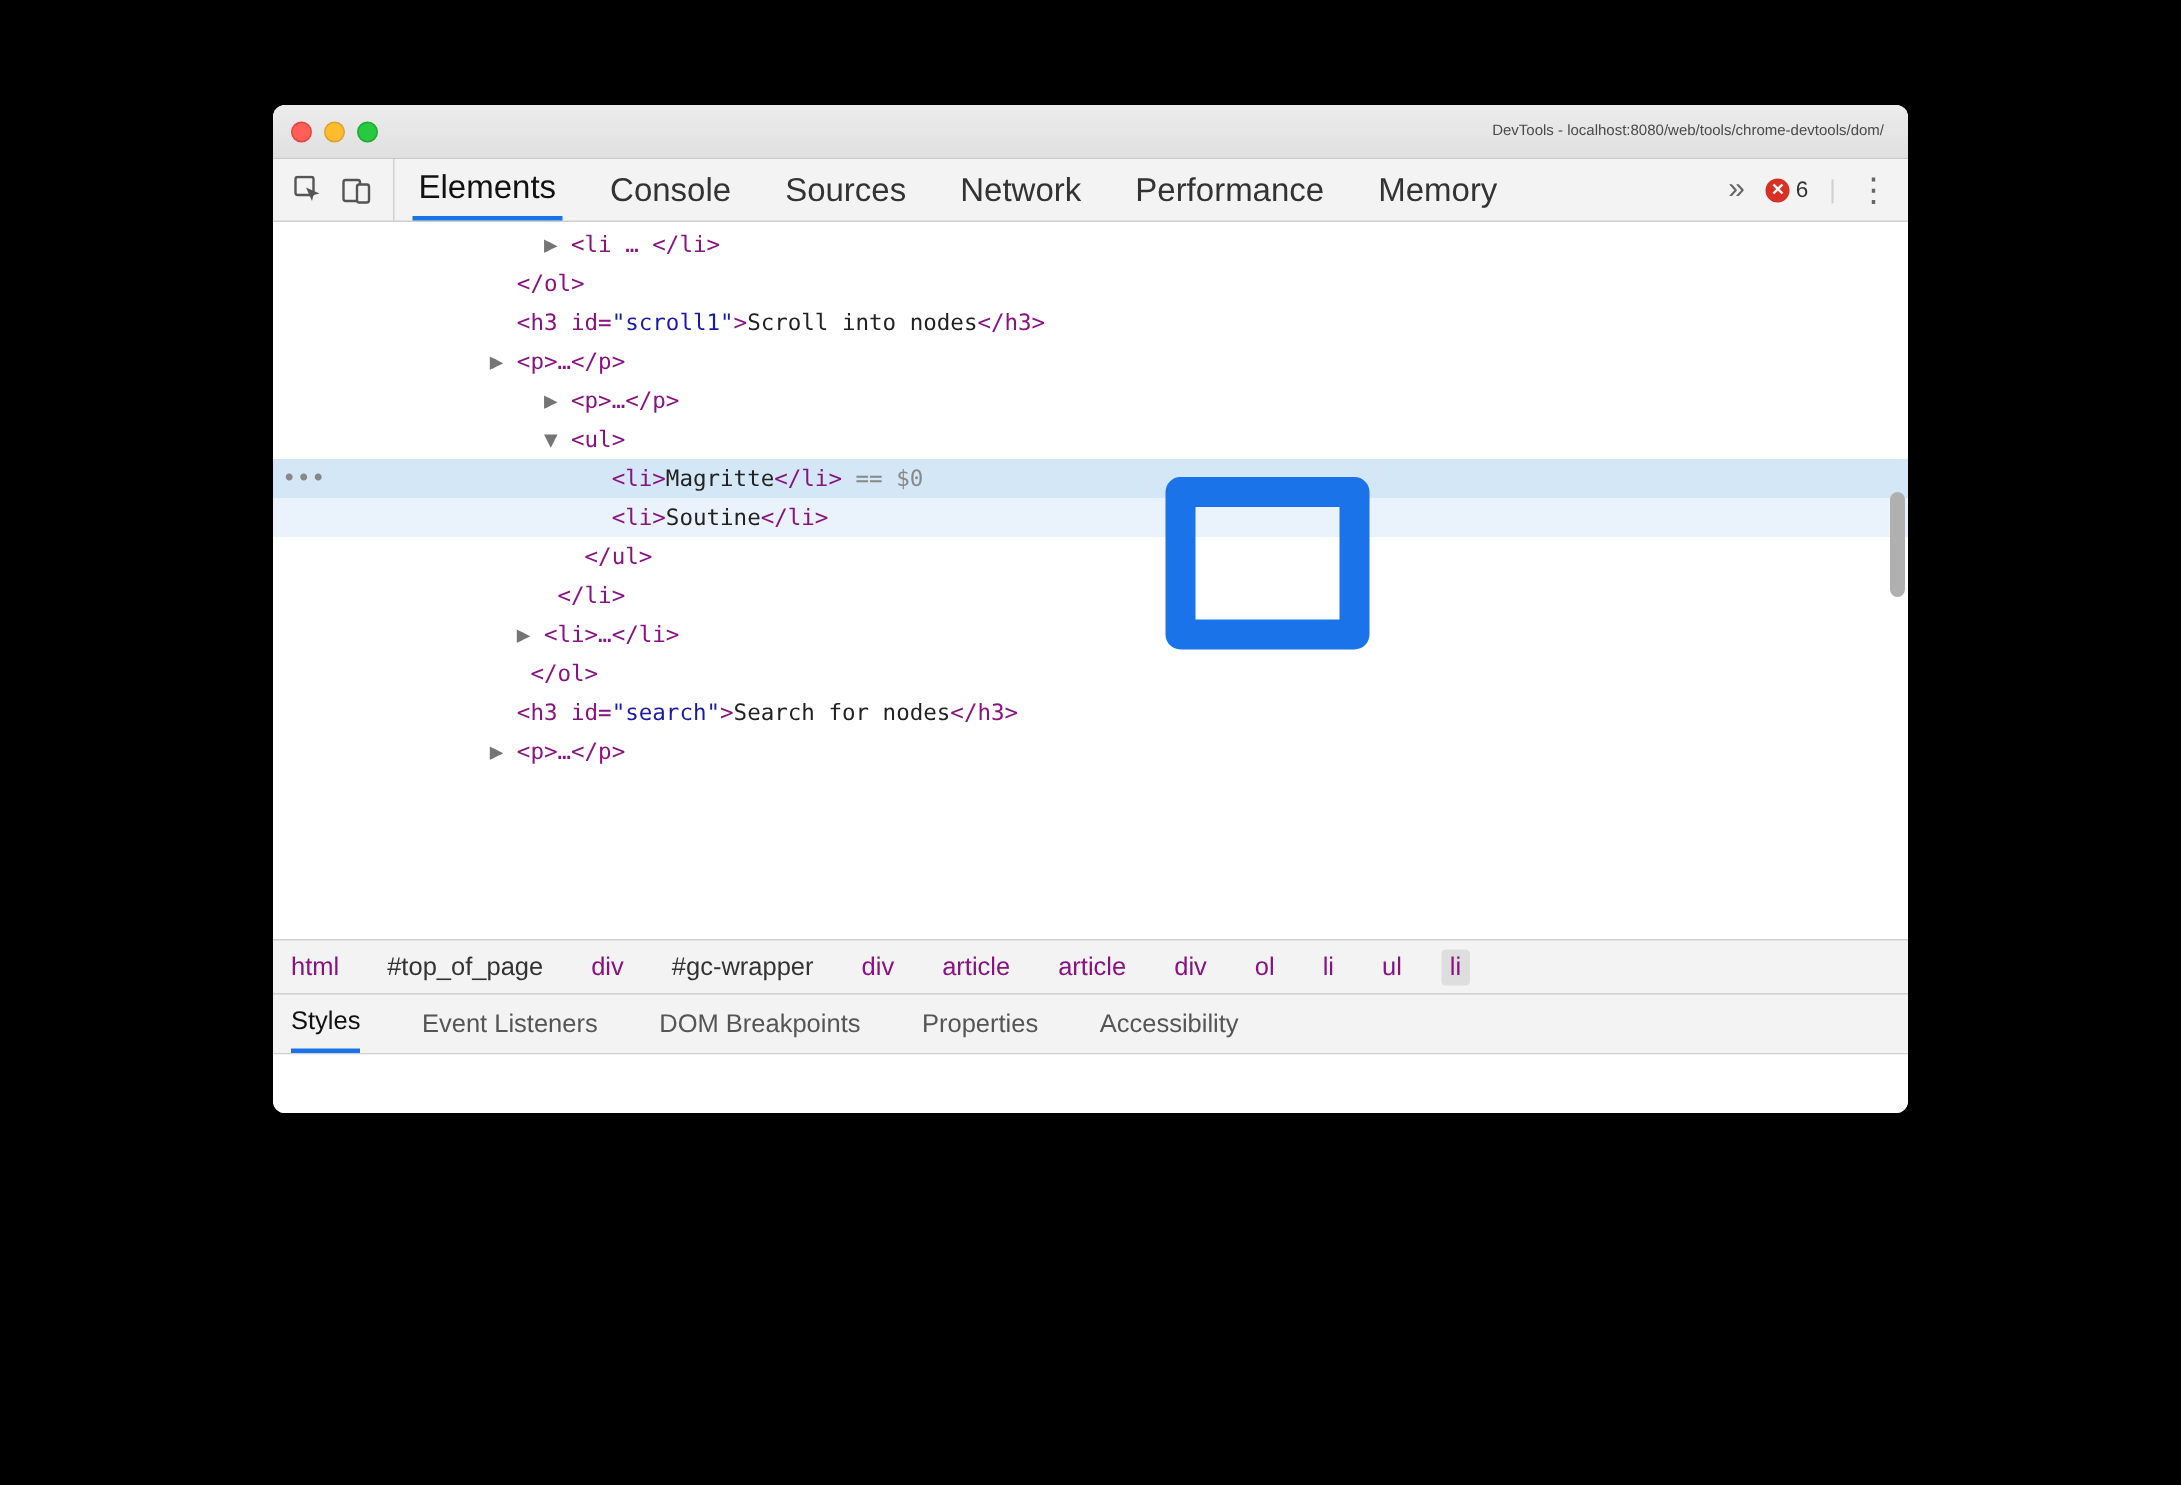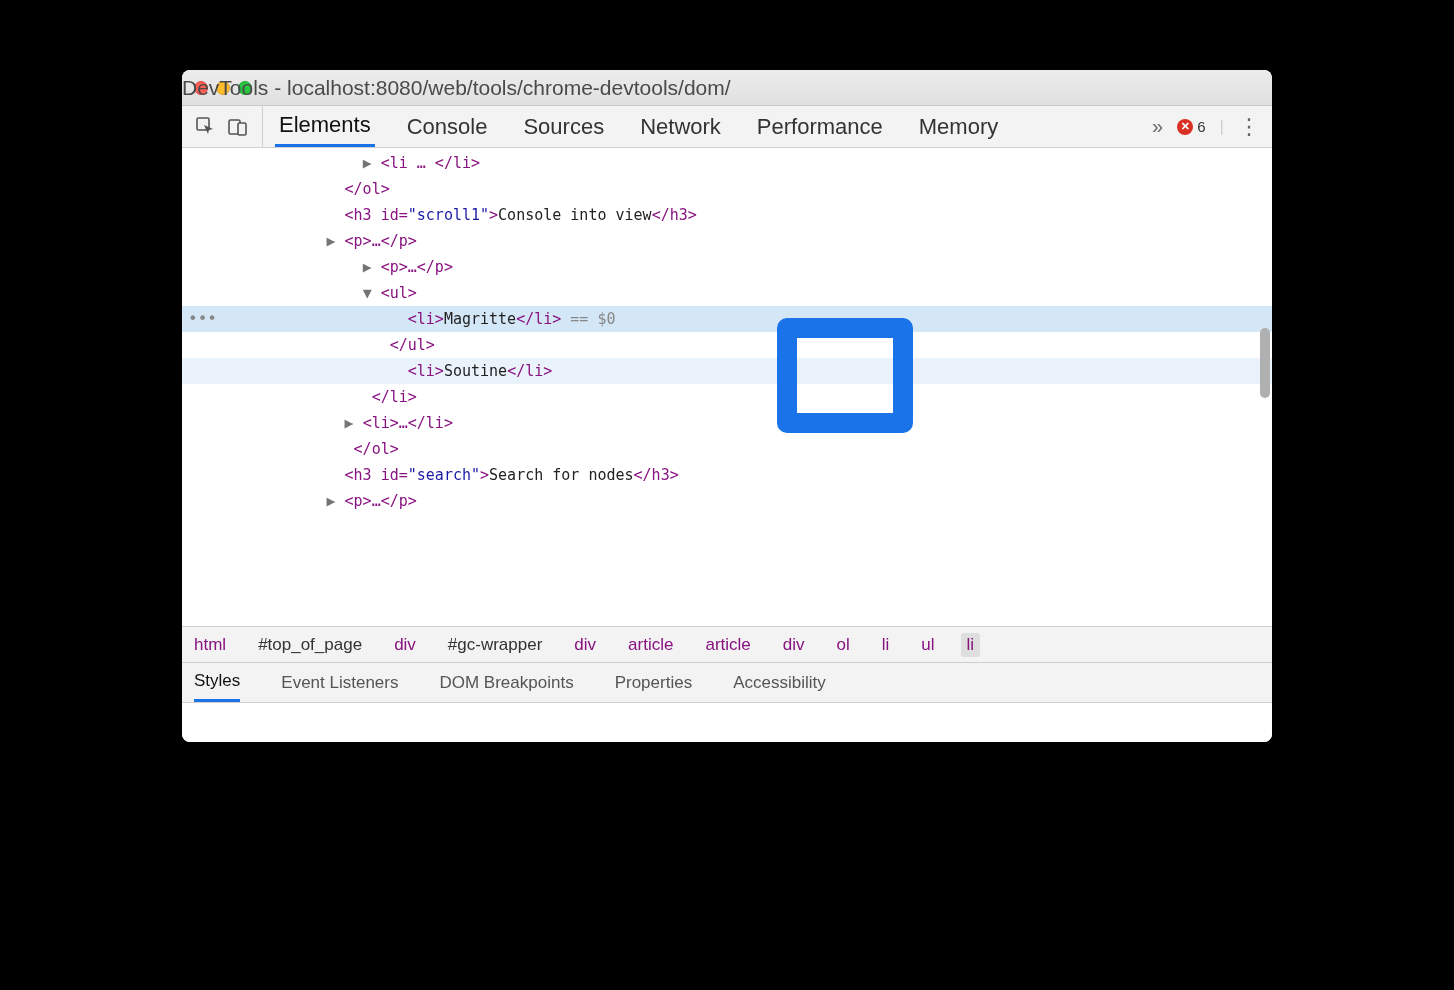--- a/index.html
+++ b/index.html
@@ -33,22 +33,22 @@
     display: flex;
     align-items: center;
     position: relative;
   }
   .traffic-lights { display: flex; gap: 8px; margin-left: 12px; }
   .traffic-lights span { width: 14px; height: 14px; border-radius: 50%; display:block; }
   .tl-red { background:#ff5f57; border:1px solid #e24640; }
   .tl-yellow { background:#ffbd2e; border:1px solid #e0a128; }
   .tl-green { background:#28c940; border:1px solid #1faa33; }
   .title-text {
-    position:absolute; left:0; right:0; text-align:left;
-    font-size:21px; color:#4a4a4a; pointer-events:none;
+    position:absolute; left:0; right:16px; text-align:right;
+    font-size:10px; color:#4a4a4a; pointer-events:none;
   }
   
   .toolbar {
     height: 42px;
     border-bottom: 1px solid #d0d0d0;
     background:#f3f3f3;
     display:flex;
     align-items:center;
   }
   .tb-left { display:flex; align-items:center; gap:12px; padding:0 14px; border-right:1px solid #d0d0d0; height:100%;}
@@ -172,27 +172,27 @@
       <span style="color:#d0d0d0">|</span>
       <span class="kebab">⋮</span>
     </div>
   </div>
 
   <div class="dom-panel">
     <div class="dom-scroll">
       <div class="dom-lines">
         <div class="line">                    <span class="tri">▶ </span><span class="tag">&lt;li … &lt;/li&gt;</span></div>
         <div class="line">                  <span class="tag">&lt;/ol&gt;</span></div>
-        <div class="line">                  <span class="tag">&lt;h3 id=</span><span class="attr-value">"scroll1"</span><span class="tag">&gt;</span><span class="txt">Console into view</span><span class="tag">&lt;/h3&gt;</span></div>
+        <div class="line">                  <span class="tag">&lt;h3 id=</span><span class="attr-value">"scroll1"</span><span class="tag">&gt;</span><span class="txt">Scroll into nodes</span><span class="tag">&lt;/h3&gt;</span></div>
         <div class="line">                <span class="tri">▶ </span><span class="tag">&lt;p&gt;…&lt;/p&gt;</span></div>
         <div class="line">                    <span class="tri">▶ </span><span class="tag">&lt;p&gt;…&lt;/p&gt;</span></div>
         <div class="line">                    <span class="tri">▼ </span><span class="tag">&lt;ul&gt;</span></div>
         <div class="line sel"><span class="gutter-dots">•••</span>                         <span class="tag">&lt;li&gt;</span><span class="txt">Magritte</span><span class="tag">&lt;/li&gt;</span><span class="eq0"> == $0</span></div>
+        <div class="line hov">                         <span class="tag">&lt;li&gt;</span><span class="txt">Soutine</span><span class="tag">&lt;/li&gt;</span></div>
         <div class="line">                       <span class="tag">&lt;/ul&gt;</span></div>
-        <div class="line hov">                         <span class="tag">&lt;li&gt;</span><span class="txt">Soutine</span><span class="tag">&lt;/li&gt;</span></div>
         <div class="line">                     <span class="tag">&lt;/li&gt;</span></div>
         <div class="line">                  <span class="tri">▶ </span><span class="tag">&lt;li&gt;…&lt;/li&gt;</span></div>
         <div class="line">                   <span class="tag">&lt;/ol&gt;</span></div>
         <div class="line">                  <span class="tag">&lt;h3 id=</span><span class="attr-value">"search"</span><span class="tag">&gt;</span><span class="txt">Search for nodes</span><span class="tag">&lt;/h3&gt;</span></div>
         <div class="line">                <span class="tri">▶ </span><span class="tag">&lt;p&gt;…&lt;/p&gt;</span></div>
       </div>
       <div class="blue-box"></div>
       <div class="scroll-track">
         <div class="scroll-thumb"></div>
       </div>

